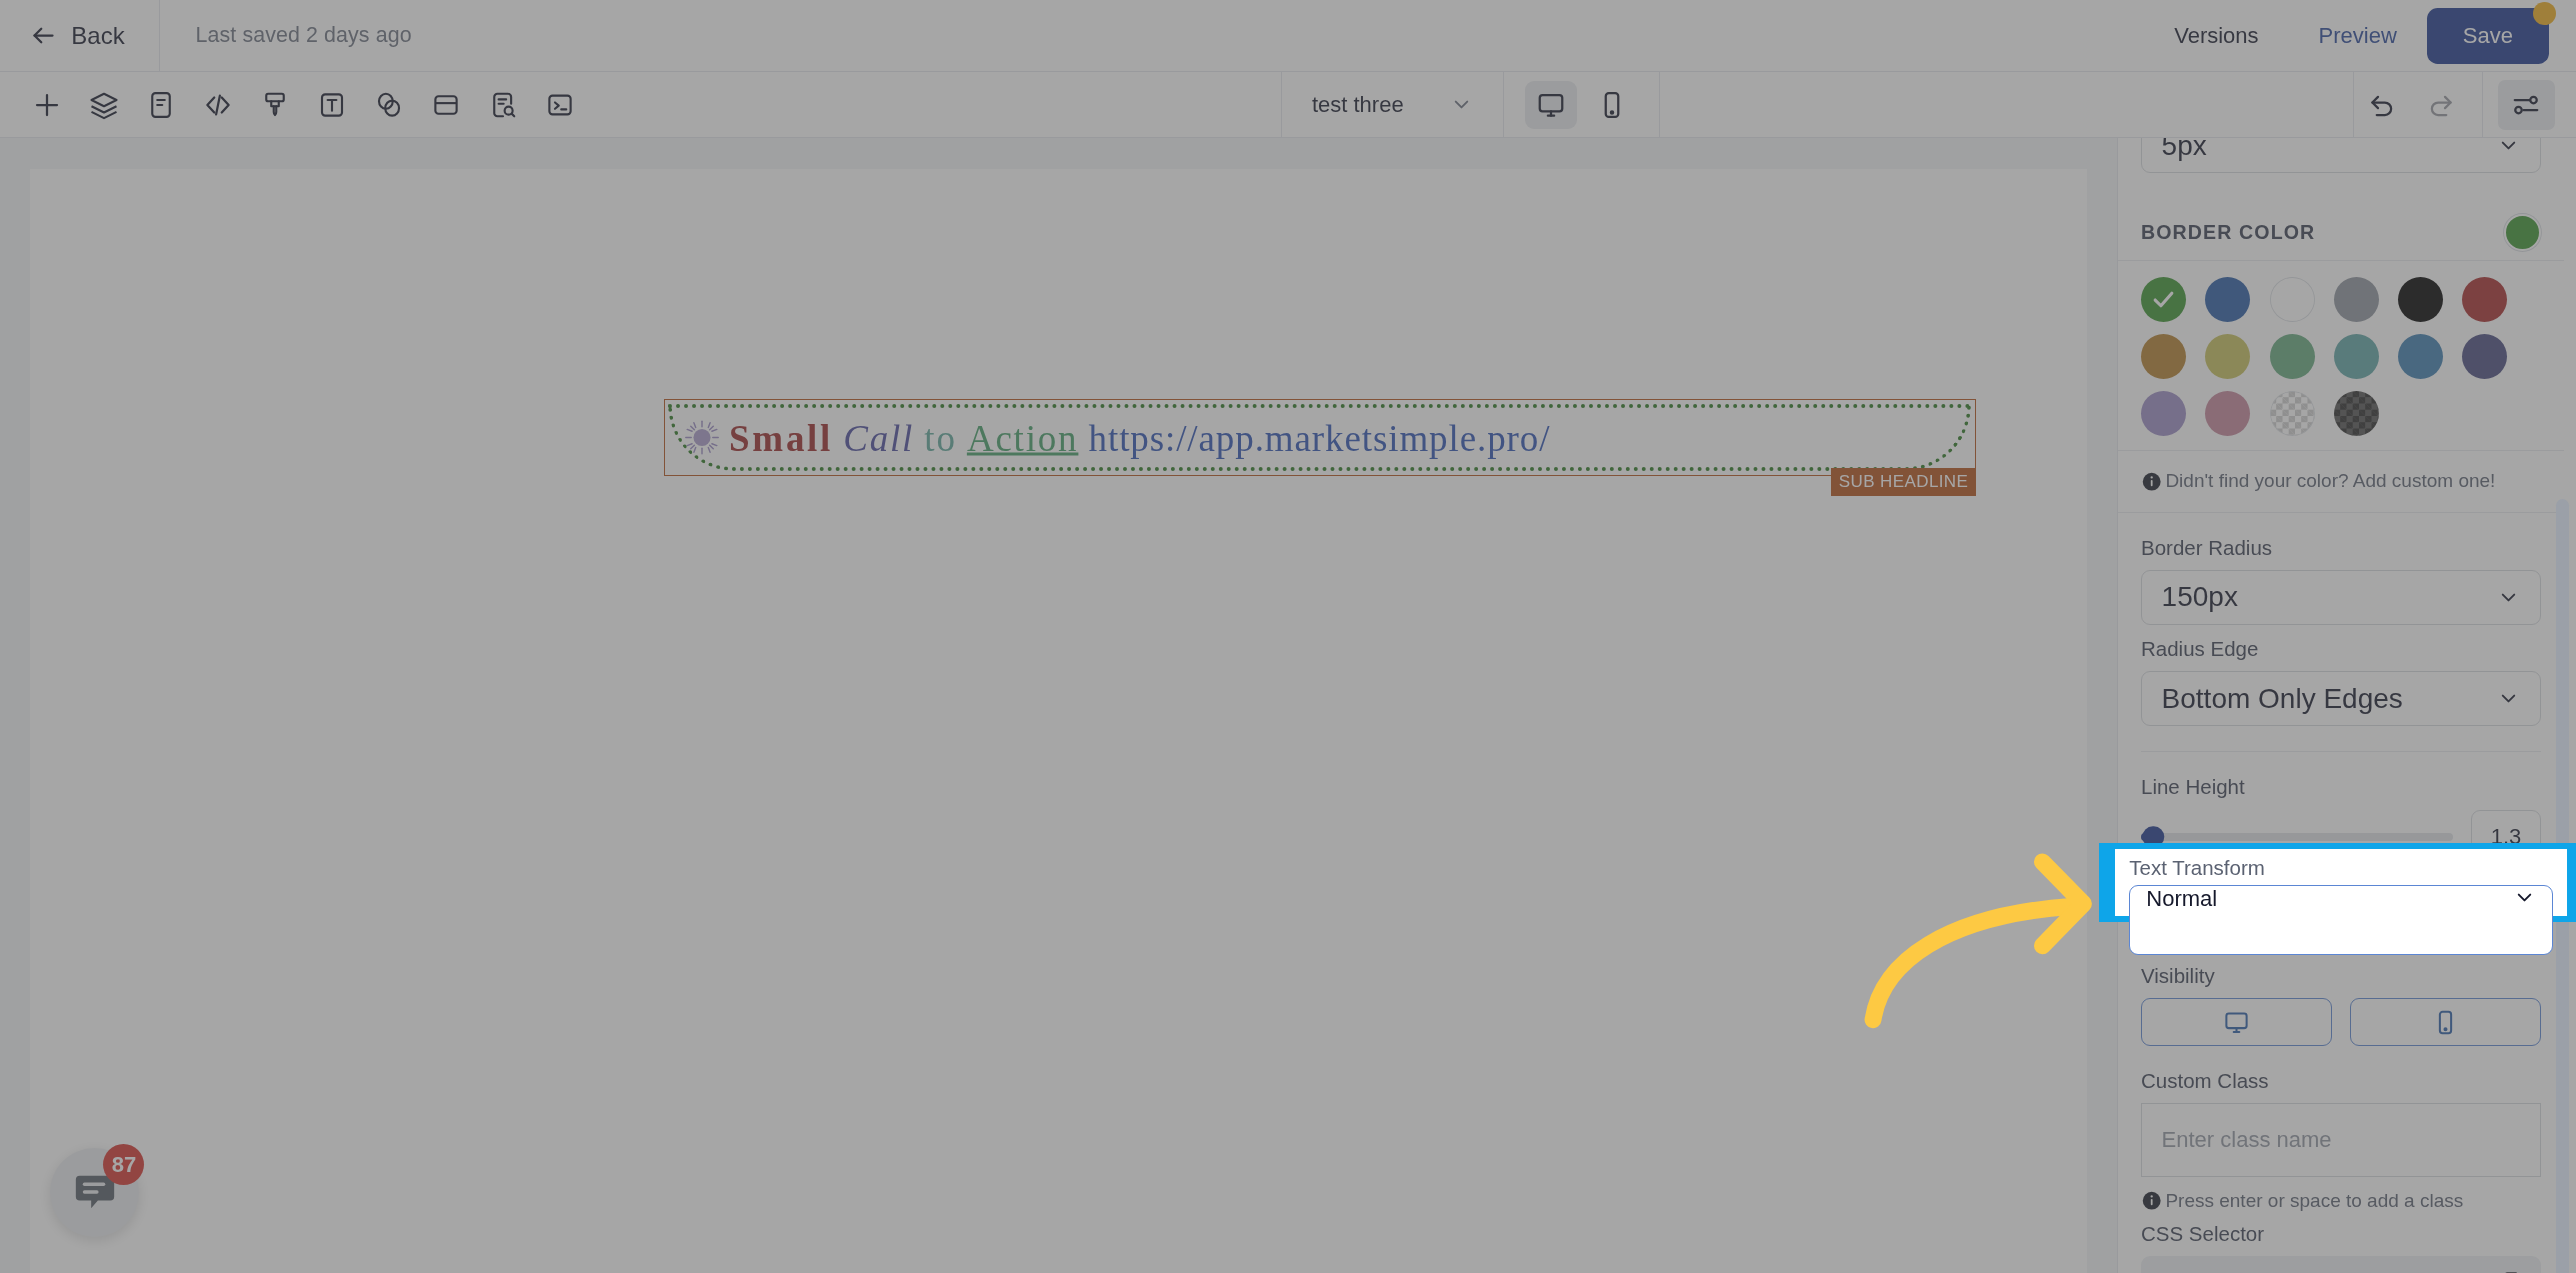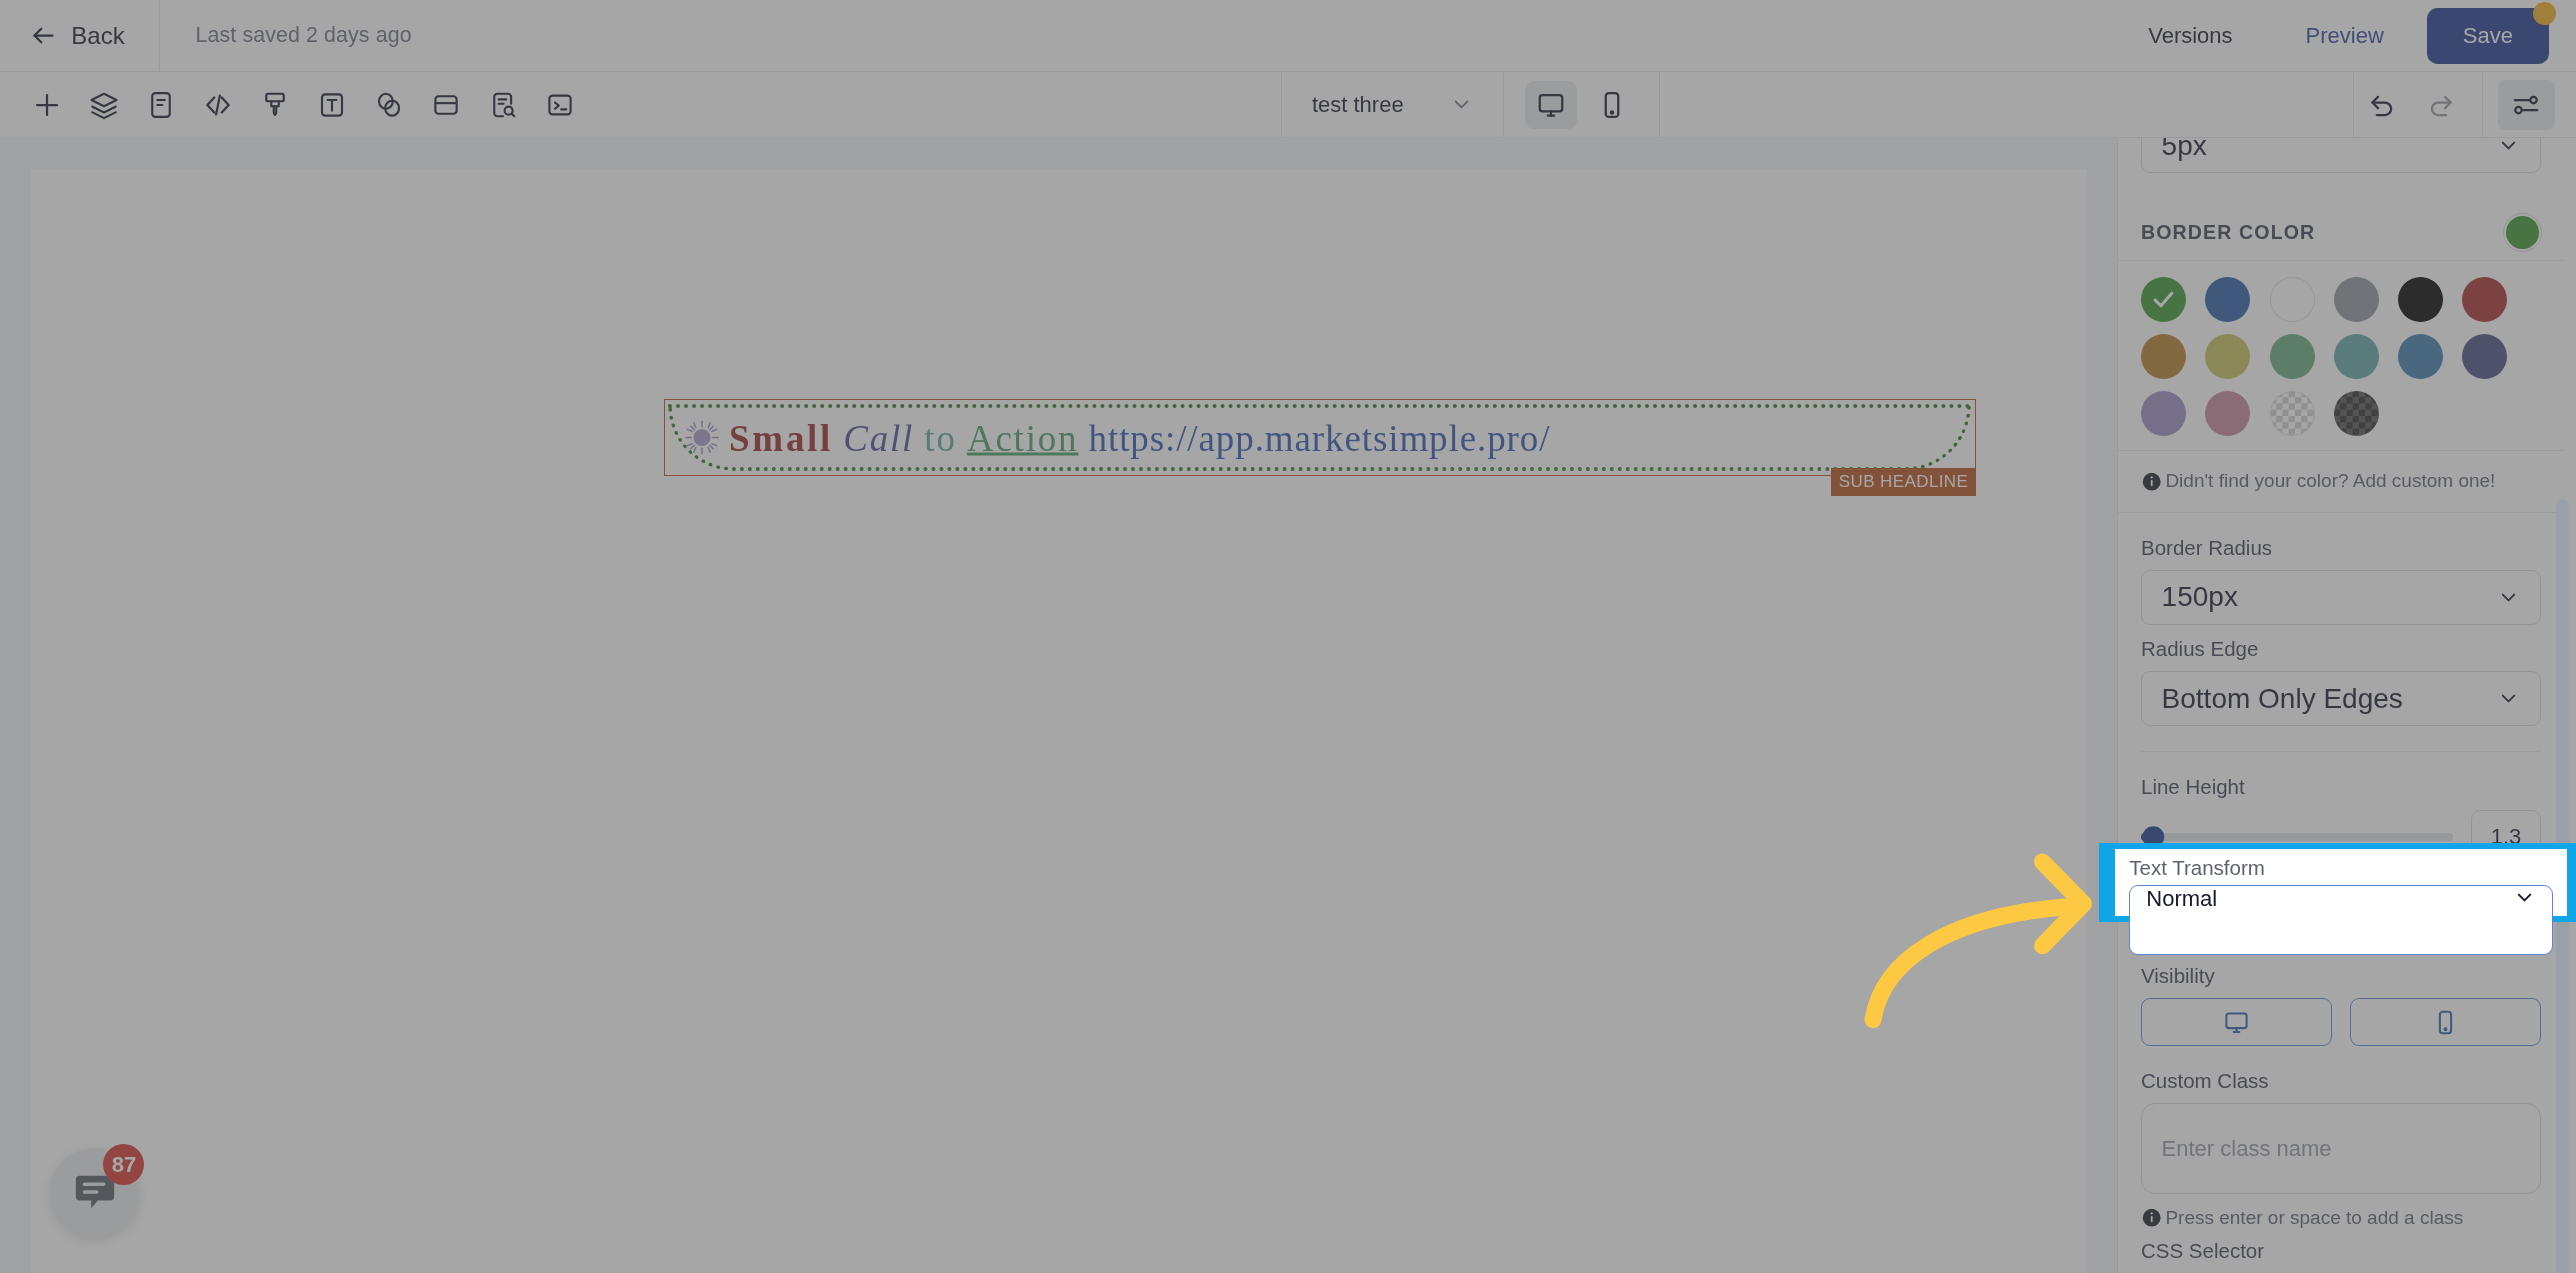--- a/index.html
+++ b/index.html
@@ -39,21 +39,21 @@
     height: 100%;
     cursor: pointer;
   }
   .back-arrow { width: 27px; height: 27px; flex: none; }
   .back-label { font-size: 24px; color: #16192c; font-weight: 400; }
   .topbar-divider { width: 0.9px; height: 71px; background: #e4e7ec; }
   .saved-text {
     font-size: 21.4px; color: #6b7280; padding-left: 36px; letter-spacing: 0.1px;
   }
   .topbar-right {
-    margin-left: auto; display: flex; align-items: center; gap: 13px; padding-right: 27px; justify-content: center;
+    margin-left: auto; display: flex; align-items: center; gap: 0; padding-right: 27px; justify-content: center;
   }
   .tb-link {
     font-size: 22px; color: #16192c; padding: 0 30px; cursor: pointer;
   }
   .tb-link.preview { color: #2b4a9b; }
   .save-btn {
     position: relative;
     background: #1e3a8f; color: #ffffff;
     font-size: 22px;
     border-radius: 10.7px;
@@ -347,22 +347,22 @@
   .vis-btn {
     flex: 1; height: 48px;
     border: 0.9px solid #5b86d4; border-radius: 9px;
     display: flex; align-items: center; justify-content: center;
     cursor: pointer;
   }
   .vis-btn svg { width: 27px; height: 27px; }
 
   .text-input {
     margin: 0 23px;
-    border: 0.9px solid #d6d9de; border-radius: 14px;
-    height: 91px;
+    border: 0.9px solid #d6d9de; border-radius: 0;
+    height: 74px;
     display: flex; align-items: center;
     padding: 0 19.6px;
     font-size: 22px; color: #9096a2;
     background: #ffffff;
   }
   .hint-row.plain {
     border-bottom: none; padding: 12.5px 23px 0 23px;
   }
   .css-sel-row {
     margin: 9px 23px 0 23px;

